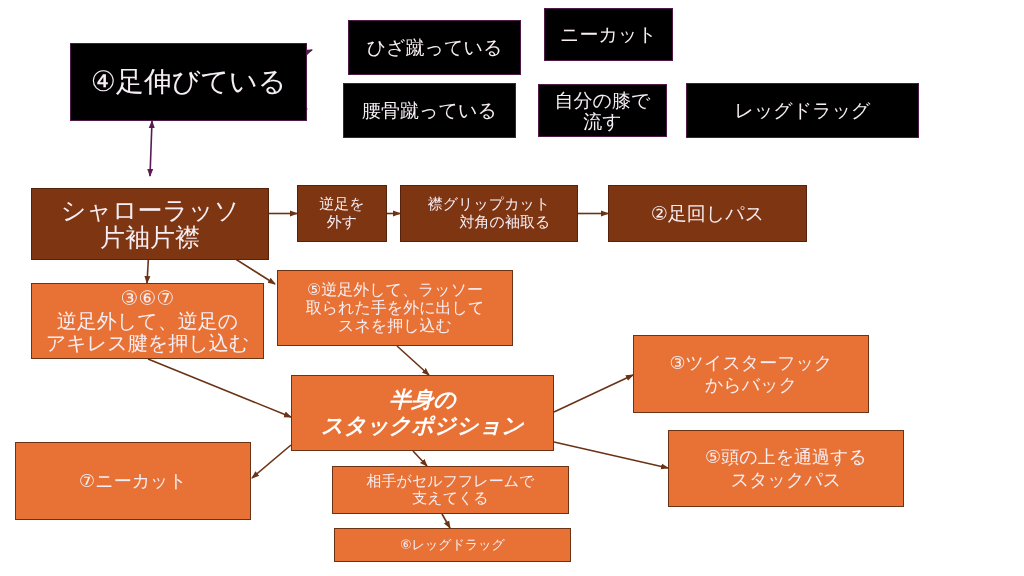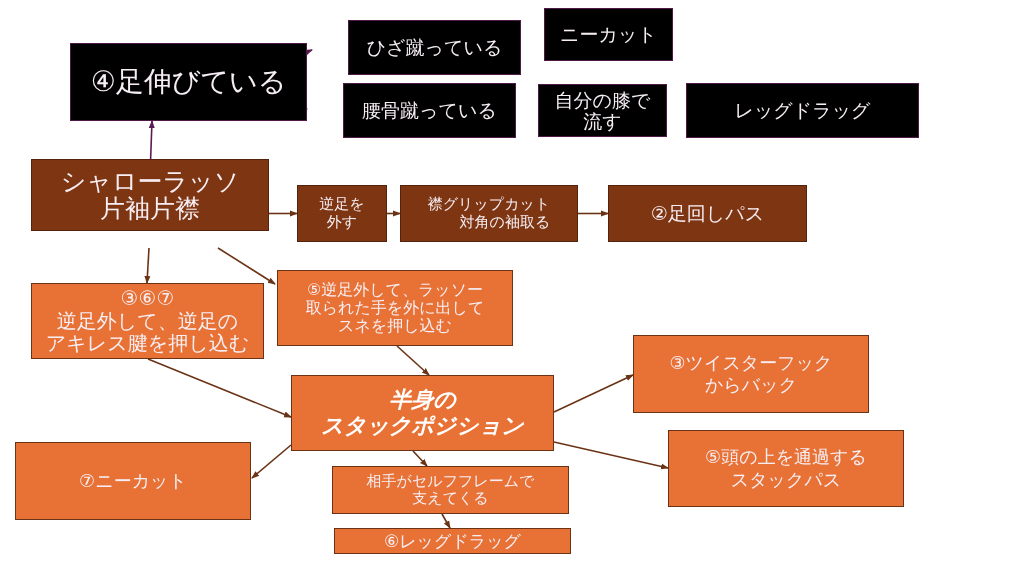--- a/index.html
+++ b/index.html
@@ -51,21 +51,21 @@
 </svg>
 
 <div class="node purple" style="left:34px;top:43px;width:237px;height:78px;font-size:28px;">④足伸びている</div>
 <div class="node purple" style="left:312px;top:20px;width:173px;height:55px;font-size:19px;">ひざ蹴っている</div>
 <div class="node purple" style="left:508px;top:8px;width:129px;height:53px;font-size:19px;">ニーカット</div>
 <div class="node purple" style="left:307px;top:83px;width:173px;height:55px;font-size:19px;">腰骨蹴っている</div>
 <div class="node purple" style="left:502px;top:84px;width:129px;height:53px;font-size:19px;line-height:1.1;">自分の膝で
 流す</div>
 <div class="node purple" style="left:650px;top:83px;width:233px;height:55px;font-size:19px;">レッグドラッグ</div>
 
-<div class="node brown" style="left:31px;top:159px;width:238px;height:72px;font-size:25px;line-height:1.1;">シャローラッソ
+<div class="node brown" style="left:31px;top:188px;width:238px;height:72px;font-size:25px;line-height:1.1;">シャローラッソ
 片袖片襟</div>
 <div class="node brown" style="left:297px;top:185px;width:90px;height:57px;font-size:15px;">逆足を
 外す</div>
 <div class="node brown" style="left:400px;top:185px;width:178px;height:57px;font-size:15px;text-align:right;">襟グリップカット
 対角の袖取る</div>
 <div class="node brown" style="left:608px;top:185px;width:199px;height:57px;font-size:19px;">②足回しパス</div>
 
 <div class="node orange" style="left:31px;top:283px;width:233px;height:76px;font-size:20px;line-height:1.12;">③⑥⑦
 逆足外して、逆足の
 アキレス腱を押し込む</div>
@@ -74,13 +74,13 @@
 スネを押し込む</div>
 <div class="node orange bold" style="left:291px;top:375px;width:263px;height:76px;font-size:22px;line-height:1.2;font-style:italic;">半身の
 スタックポジション</div>
 <div class="node orange" style="left:633px;top:335px;width:236px;height:78px;font-size:18px;line-height:1.25;">③ツイスターフック
 からバック</div>
 <div class="node orange" style="left:668px;top:430px;width:236px;height:77px;font-size:18px;line-height:1.25;">⑤頭の上を通過する
 スタックパス</div>
 <div class="node orange" style="left:15px;top:442px;width:236px;height:78px;font-size:18px;">⑦ニーカット</div>
 <div class="node orange" style="left:332px;top:466px;width:237px;height:48px;font-size:15px;line-height:1.15;">相手がセルフフレームで
 支えてくる</div>
-<div class="node orange" style="left:334px;top:528px;width:237px;height:26px;font-size:17px;">⑥レッグドラッグ</div>
+<div class="node orange" style="left:334px;top:528px;width:237px;height:34px;font-size:13px;">⑥レッグドラッグ</div>
 
 </body></html>

